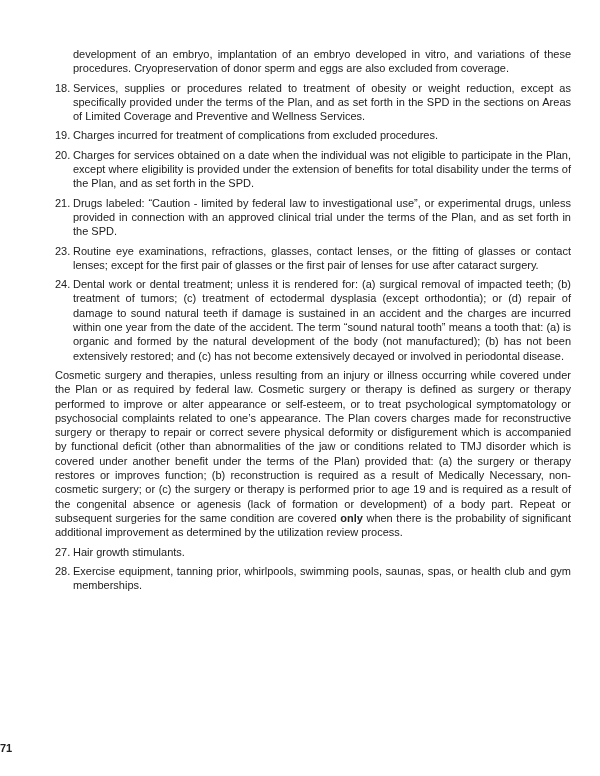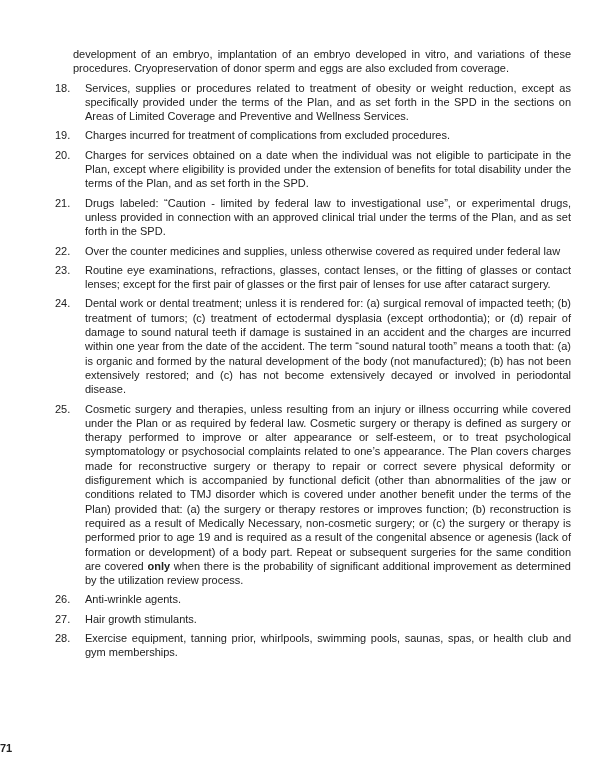--- a/index.html
+++ b/index.html
@@ -26,21 +26,20 @@
     left: 55px;
     width: 516px;
   }
   .continuation {
     margin: 0 0 5px 18px;
     text-align: justify;
   }
   .item {
     display: flex;
     margin: 0 0 5px 0;
-    gap: 12px;
   }
   .item .num {
     flex: 0 0 18px;
     width: 18px;
   }
   .item .body {
     flex: 1;
     text-align: justify;
   }
   .bold-word {
@@ -76,44 +75,35 @@
     <div class="item">
       <span class="num">20.</span>
       <div class="body">Charges for services obtained on a date when the individual was not eligible to participate in the Plan, except where eligibility is provided under the extension of benefits for total disability under the terms of the Plan, and as set forth in the SPD.</div>
     </div>
 
     <div class="item">
       <span class="num">21.</span>
       <div class="body">Drugs labeled: “Caution - limited by federal law to investigational use”, or experimental drugs, unless provided in connection with an approved clinical trial under the terms of the Plan, and as set forth in the SPD.</div>
     </div>
 
-    <div class="item">
-      <span class="num">22.</span>
-      <div class="body">Over the counter medicines and supplies, unless otherwise covered as required under federal law</div>
-    </div>
 
     <div class="item">
       <span class="num">23.</span>
       <div class="body">Routine eye examinations, refractions, glasses, contact lenses, or the fitting of glasses or contact lenses; except for the first pair of glasses or the first pair of lenses for use after cataract surgery.</div>
     </div>
 
     <div class="item">
       <span class="num">24.</span>
       <div class="body">Dental work or dental treatment; unless it is rendered for: (a) surgical removal of impacted teeth; (b) treatment of tumors; (c) treatment of ectodermal dysplasia (except orthodontia); or (d) repair of damage to sound natural teeth if damage is sustained in an accident and the charges are incurred within one year from the date of the accident. The term “sound natural tooth” means a tooth that: (a) is organic and formed by the natural development of the body (not manufactured); (b) has not been extensively restored; and (c) has not become extensively decayed or involved in periodontal disease.</div>
     </div>
 
     <div class="item">
-      <span class="num">25.</span>
       <div class="body"><span>Cosmetic surgery and therapies, unless resulting from an injury or illness occurring while covered under the Plan or as required by federal law. Cosmetic surgery or therapy is defined as surgery or therapy performed to improve or alter appearance or self-esteem, or to treat psychological symptomatology or psychosocial complaints related to one’s appearance. The Plan covers charges made for reconstructive surgery or therapy to repair or correct severe physical deformity or disfigurement which is accompanied by functional deficit (other than abnormalities of the jaw or conditions related to TMJ disorder which is covered under another benefit under the terms of the Plan) provided that: (a) the surgery or therapy restores or improves function; (b) reconstruction is required as a result of Medically Necessary, non-cosmetic surgery; or (c) the surgery or therapy is performed prior to age 19 and is required as a result of the congenital absence or agenesis (lack of formation or development) of a body part. Repeat or subsequent surgeries for the same condition are covered </span><span class="bold-word">only</span><span> when there is the probability of significant additional improvement as determined by the utilization review process.</span></div>
     </div>
 
-    <div class="item">
-      <span class="num">26.</span>
-      <div class="body">Anti-wrinkle agents.</div>
-    </div>
 
     <div class="item">
       <span class="num">27.</span>
       <div class="body">Hair growth stimulants.</div>
     </div>
 
     <div class="item">
       <span class="num">28.</span>
       <div class="body">Exercise equipment, tanning prior, whirlpools, swimming pools, saunas, spas, or health club and gym memberships.</div>
     </div>

